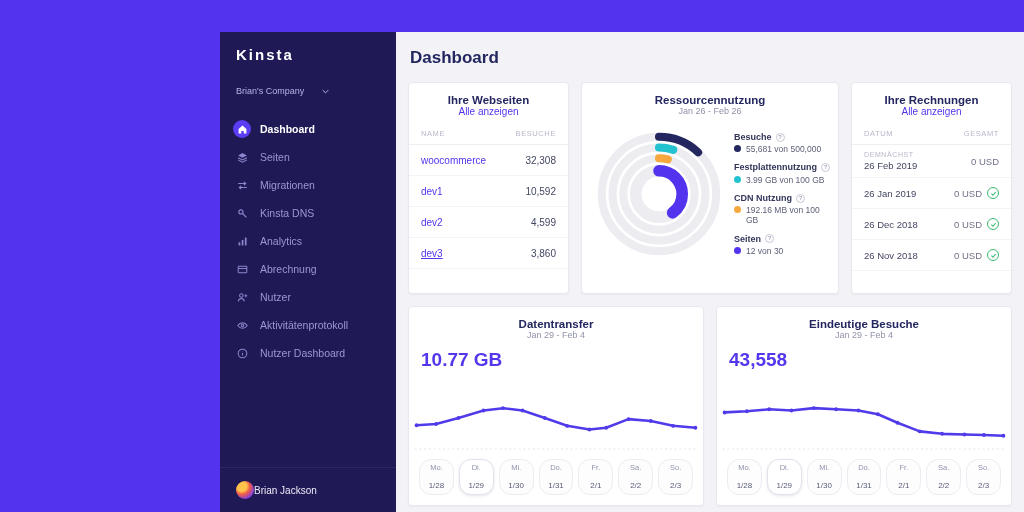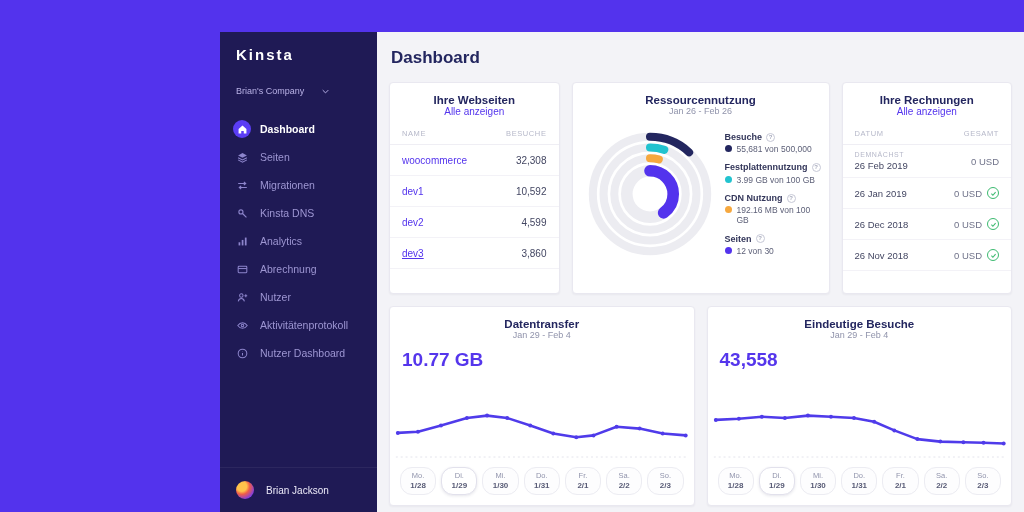--- a/index.html
+++ b/index.html
@@ -3,32 +3,32 @@
 <meta charset="utf-8">
 <style>
   * { box-sizing: border-box; margin: 0; padding: 0; }
   html,body { width: 1024px; height: 512px; }
   body { font-family: "Liberation Sans", sans-serif; }
 
   .stage { position: relative; width: 1024px; height: 512px; background: #5333ed; overflow: hidden; }
   .app { position: absolute; left: 220px; top: 32px; right: 0; bottom: 0; display: flex; }
 
   
-  .sidebar { width: 157px; background: #1f1a55; display: flex; flex-direction: column; }
+  .sidebar { width: 176px; background: #1f1a55; display: flex; flex-direction: column; }
   .logo { padding: 14px 16px 8px; }
   .logo-text { font-size: 15px; font-weight: bold; letter-spacing: 2px; color: #ffffff; }
   .company { display: flex; align-items: center; gap: 18px; margin-top: 23px; font-size: 9px; color: #b9b2e6; cursor: pointer; }
   .company .chev svg { width: 7px; height: 5px; display: block; }
   .nav { margin-top: 10px; flex: 1; }
   .nav-item { display: flex; align-items: center; gap: 9px; padding: 4px 13px; margin: 2px 0; font-size: 10.5px; color: #9d96d2; cursor: pointer; }
   .nav-item .ic { width: 18px; height: 18px; flex: none; display: inline-flex; align-items: center; justify-content: center; color: #8d85cc; }
   .nav-item .ic svg { width: 11px; height: 11px; display: block; }
   .nav-item.active { color: #ffffff; font-weight: bold; }
   .nav-item.active .ic { background: #5b3df5; border-radius: 50%; color: #ffffff; }
-  .user-row { display: flex; align-items: center; gap: 12px; padding: 13px 16px; font-size: 10px; color: #eceaf9; border-top: 1px solid rgba(255,255,255,0.06); cursor: pointer; }
+  .user-row { display: flex; align-items: center; gap: 0; padding: 13px 16px; font-size: 10px; color: #eceaf9; border-top: 1px solid rgba(255,255,255,0.06); cursor: pointer; }
   .avatar { width: 18px; height: 18px; border-radius: 50%; flex: none;
             background: radial-gradient(circle at 32% 30%, #ffc24b 0 28%, #ef5d48 45%, #7a3bed 78%, #3a2bb5 100%); }
 
   
   .main { flex: 1; background: #f3f3f7; padding: 14px 12px 8px; overflow: hidden; }
   .page-title { font-size: 17px; font-weight: bold; color: #23265f; margin: 2px 0 14px 2px; }
   .cards-row { display: flex; gap: 12px; }
   .row2 { margin-top: 12px; }
   .card { background: #ffffff; border: 1px solid #e9e8f0; border-radius: 4px; box-shadow: 0 1px 2px rgba(40,40,80,0.05); }
   .card-head { display: flex; align-items: center; justify-content: space-between; padding: 11px 12px 9px; flex-direction: column; }
@@ -64,21 +64,21 @@
   .dot { width: 7px; height: 7px; margin-top: 1px; border-radius: 50%; flex: none; }
 
   
   .chart-card { flex: 1; height: 200px; display: flex; flex-direction: column; }
   .big-value { font-size: 19px; font-weight: bold; color: #5536ec; padding: 0 12px; }
   .line-chart { width: 100%; height: 84px; display: block; margin-top: auto; }
   .axis { display: flex; gap: 5px; padding: 5px 10px 10px; }
   .axis-cell { flex: 1; text-align: center; padding: 3px 0 4px; border: 1px solid #ececf2; background: #fdfdfe; border-radius: 12px; cursor: pointer; }
   .axis-cell.sel { background: #ffffff; border-color: #e2e1ec; box-shadow: 0 1px 3px rgba(50,50,90,0.12); }
   .axis-day { font-size: 7.5px; color: #9093ab; }
-  .axis-date { font-size: 8px; color: #585b76; margin-top: 1px; font-weight: bold; }
+  .axis-date { font-size: 8px; color: #585b76; margin-top: 9px; }
 </style>
 </head>
 <body>
 
 <div class="stage">
   <div class="app">
 
     <aside class="sidebar">
       <div class="logo">
         <div class="logo-text">Kinsta</div>

